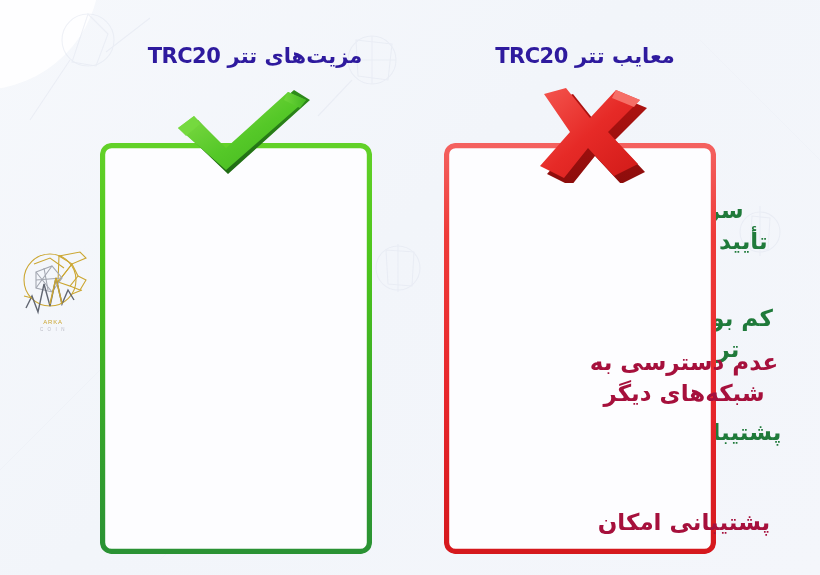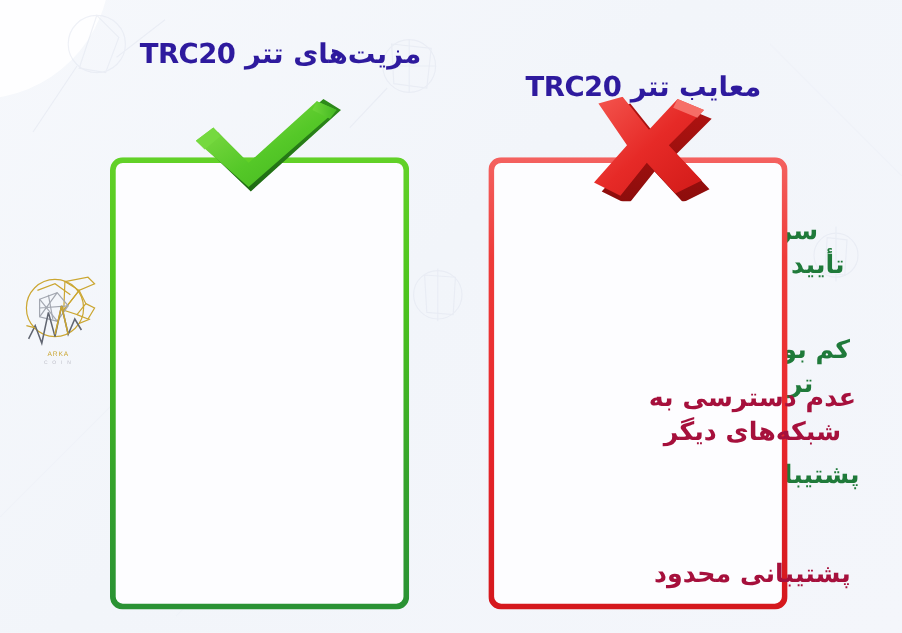--- a/index.html
+++ b/index.html
@@ -33,33 +33,33 @@
 
   .watermarks {
     position:absolute; inset:0;
     pointer-events:none;
     opacity:.55;
   }
 
   
   .title {
     position:absolute;
-    top:35px;
+    top:45px;
     font-family:"DejaVu Sans", sans-serif;
-    font-size:25px;
+    font-size:21px;
     font-weight:bold;
     color:#2e1a9e;
     letter-spacing:-0.5px;
     white-space:nowrap;
     direction:rtl;
     text-align:center;
     line-height:1.1;
   }
   #title-advantages { right:425px; width:280px; }
-  #title-drawbacks  { right:95px;  width:280px;margin-top:30px; }
+  #title-drawbacks  { right:95px;  width:280px; }
   .card-inner {
     position:absolute; inset:0;
     display:flex;
     flex-direction:column;
     justify-content:flex-start;
     align-items:center;
     padding:52px 12px 16px 12px;
     direction:rtl;
   }
   
@@ -171,21 +171,21 @@
       </linearGradient>
     </defs>
     <rect x="2.6" y="2.6" width="266.8" height="405.8" rx="9" ry="9" fill="#fdfdff" stroke="url(#redBorder)" stroke-width="5.2"></rect>
   </svg>
 
   <div class="card-inner" style="left:444px; top:143px; width:272px; height:411px; position:absolute;justify-content:flex-end;">
     <div class="feature red">عدم دسترسی به
 شبکه‌های دیگر</div>
     <div class="gap-a"></div>
     <div class="gap-b"></div>
-    <div class="feature red">پشتیبانی محدود</div>
+    <div class="feature red">پشتیبانی امکان</div>
   </div>
 
   <svg class="mark" id="check-mark" viewBox="0 0 150 92">
     <defs>
       <linearGradient id="chkTop" x1="0" y1="0" x2="1" y2="1">
         <stop offset="0%" stop-color="#8fe04f"></stop>
         <stop offset="55%" stop-color="#55c828"></stop>
         <stop offset="100%" stop-color="#3fb31c"></stop>
       </linearGradient>
       <linearGradient id="chkSide" x1="0" y1="0" x2="0" y2="1">

